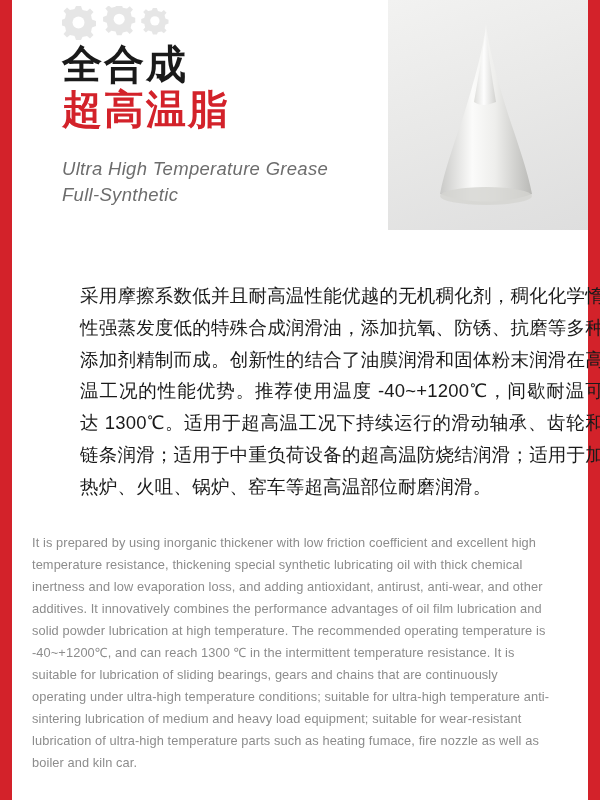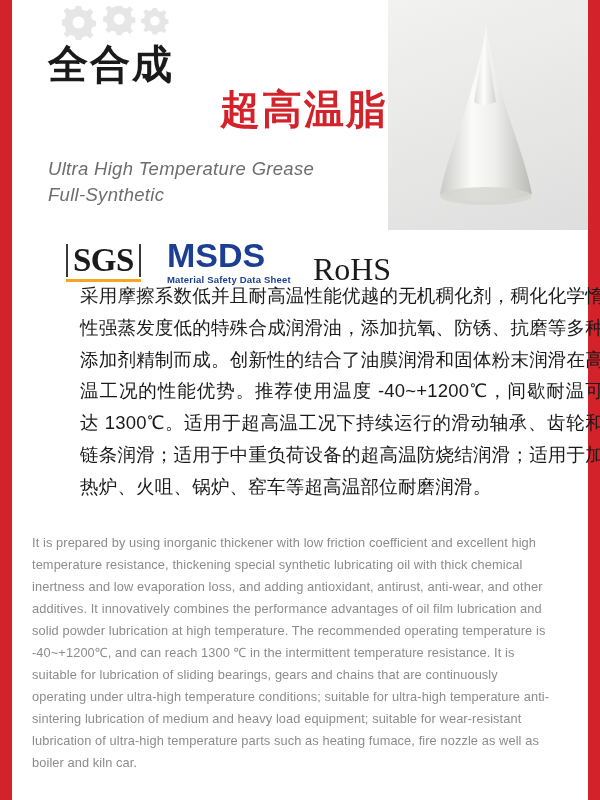--- a/index.html
+++ b/index.html
@@ -63,40 +63,39 @@
   .grease-cone {
     position: absolute;
     left: 48px;
     top: 22px;
     width: 100px;
     height: 185px;
   }
 
   .title-block {
     position: absolute;
-    left: 48px;
+    left: 62px;
     top: 42px;
     width: 340px;
   }
   .cn-title-1 {
     font-size: 40px;
     font-weight: bold;
     color: #1a1a1a;
     letter-spacing: 2px;
     line-height: 1.12;
     margin: 0;
   }
   .cn-title-2 {
     font-size: 40px;
     font-weight: bold;
     color: #d3222a;
     letter-spacing: 2px;
     line-height: 1.12;
     margin: 0;
-    text-align: right;
   }
   .en-title {
     margin-top: 24px;
     font-size: 18.5px;
     font-style: italic;
     color: #6d6d6d;
     line-height: 1.45;
     letter-spacing: 0.3px;
   }
 
@@ -237,35 +236,18 @@
 
   <div class="title-block">
     <div class="cn-title-1">全合成</div>
     <div class="cn-title-2">超高温脂</div>
     <div class="en-title">
       <div>Ultra High Temperature Grease</div>
       <div>Full-Synthetic</div>
     </div>
   </div>
 
-  <div class="certs">
-
-    <div class="sgs-logo">
-      <div class="sgs-box">
-        <div class="sgs-text">SGS</div>
-      </div>
-      <div class="sgs-underline"></div>
-    </div>
-
-    <div class="msds-block">
-      <div class="msds-text">MSDS</div>
-      <div class="msds-sub">Material Safety Data Sheet</div>
-    </div>
-
-    <div class="rohs-text">RoHS</div>
-
-  </div>
 
   <div class="cn-body">采用摩擦系数低并且耐高温性能优越的无机稠化剂，稠化化学惰性强蒸发度低的特殊合成润滑油，添加抗氧、防锈、抗磨等多种添加剂精制而成。创新性的结合了油膜润滑和固体粉末润滑在高温工况的性能优势。推荐使用温度 -40~+1200℃，间歇耐温可达 1300℃。适用于超高温工况下持续运行的滑动轴承、齿轮和链条润滑；适用于中重负荷设备的超高温防烧结润滑；适用于加热炉、火咀、锅炉、窑车等超高温部位耐磨润滑。</div>
 
   <div class="en-body">It is prepared by using inorganic thickener with low friction coefficient and excellent high temperature resistance, thickening special synthetic lubricating oil with thick chemical inertness and low evaporation loss, and adding antioxidant, antirust, anti-wear, and other additives. It innovatively combines the performance advantages of oil film lubrication and solid powder lubrication at high temperature. The recommended operating temperature is -40~+1200℃, and can reach 1300 ℃ in the intermittent temperature resistance. It is suitable for lubrication of sliding bearings, gears and chains that are continuously operating under ultra-high temperature conditions; suitable for ultra-high temperature anti-sintering lubrication of medium and heavy load equipment; suitable for wear-resistant lubrication of ultra-high temperature parts such as heating fumace, fire nozzle as well as boiler and kiln car.</div>
 
 </div>
 
 </body></html>

